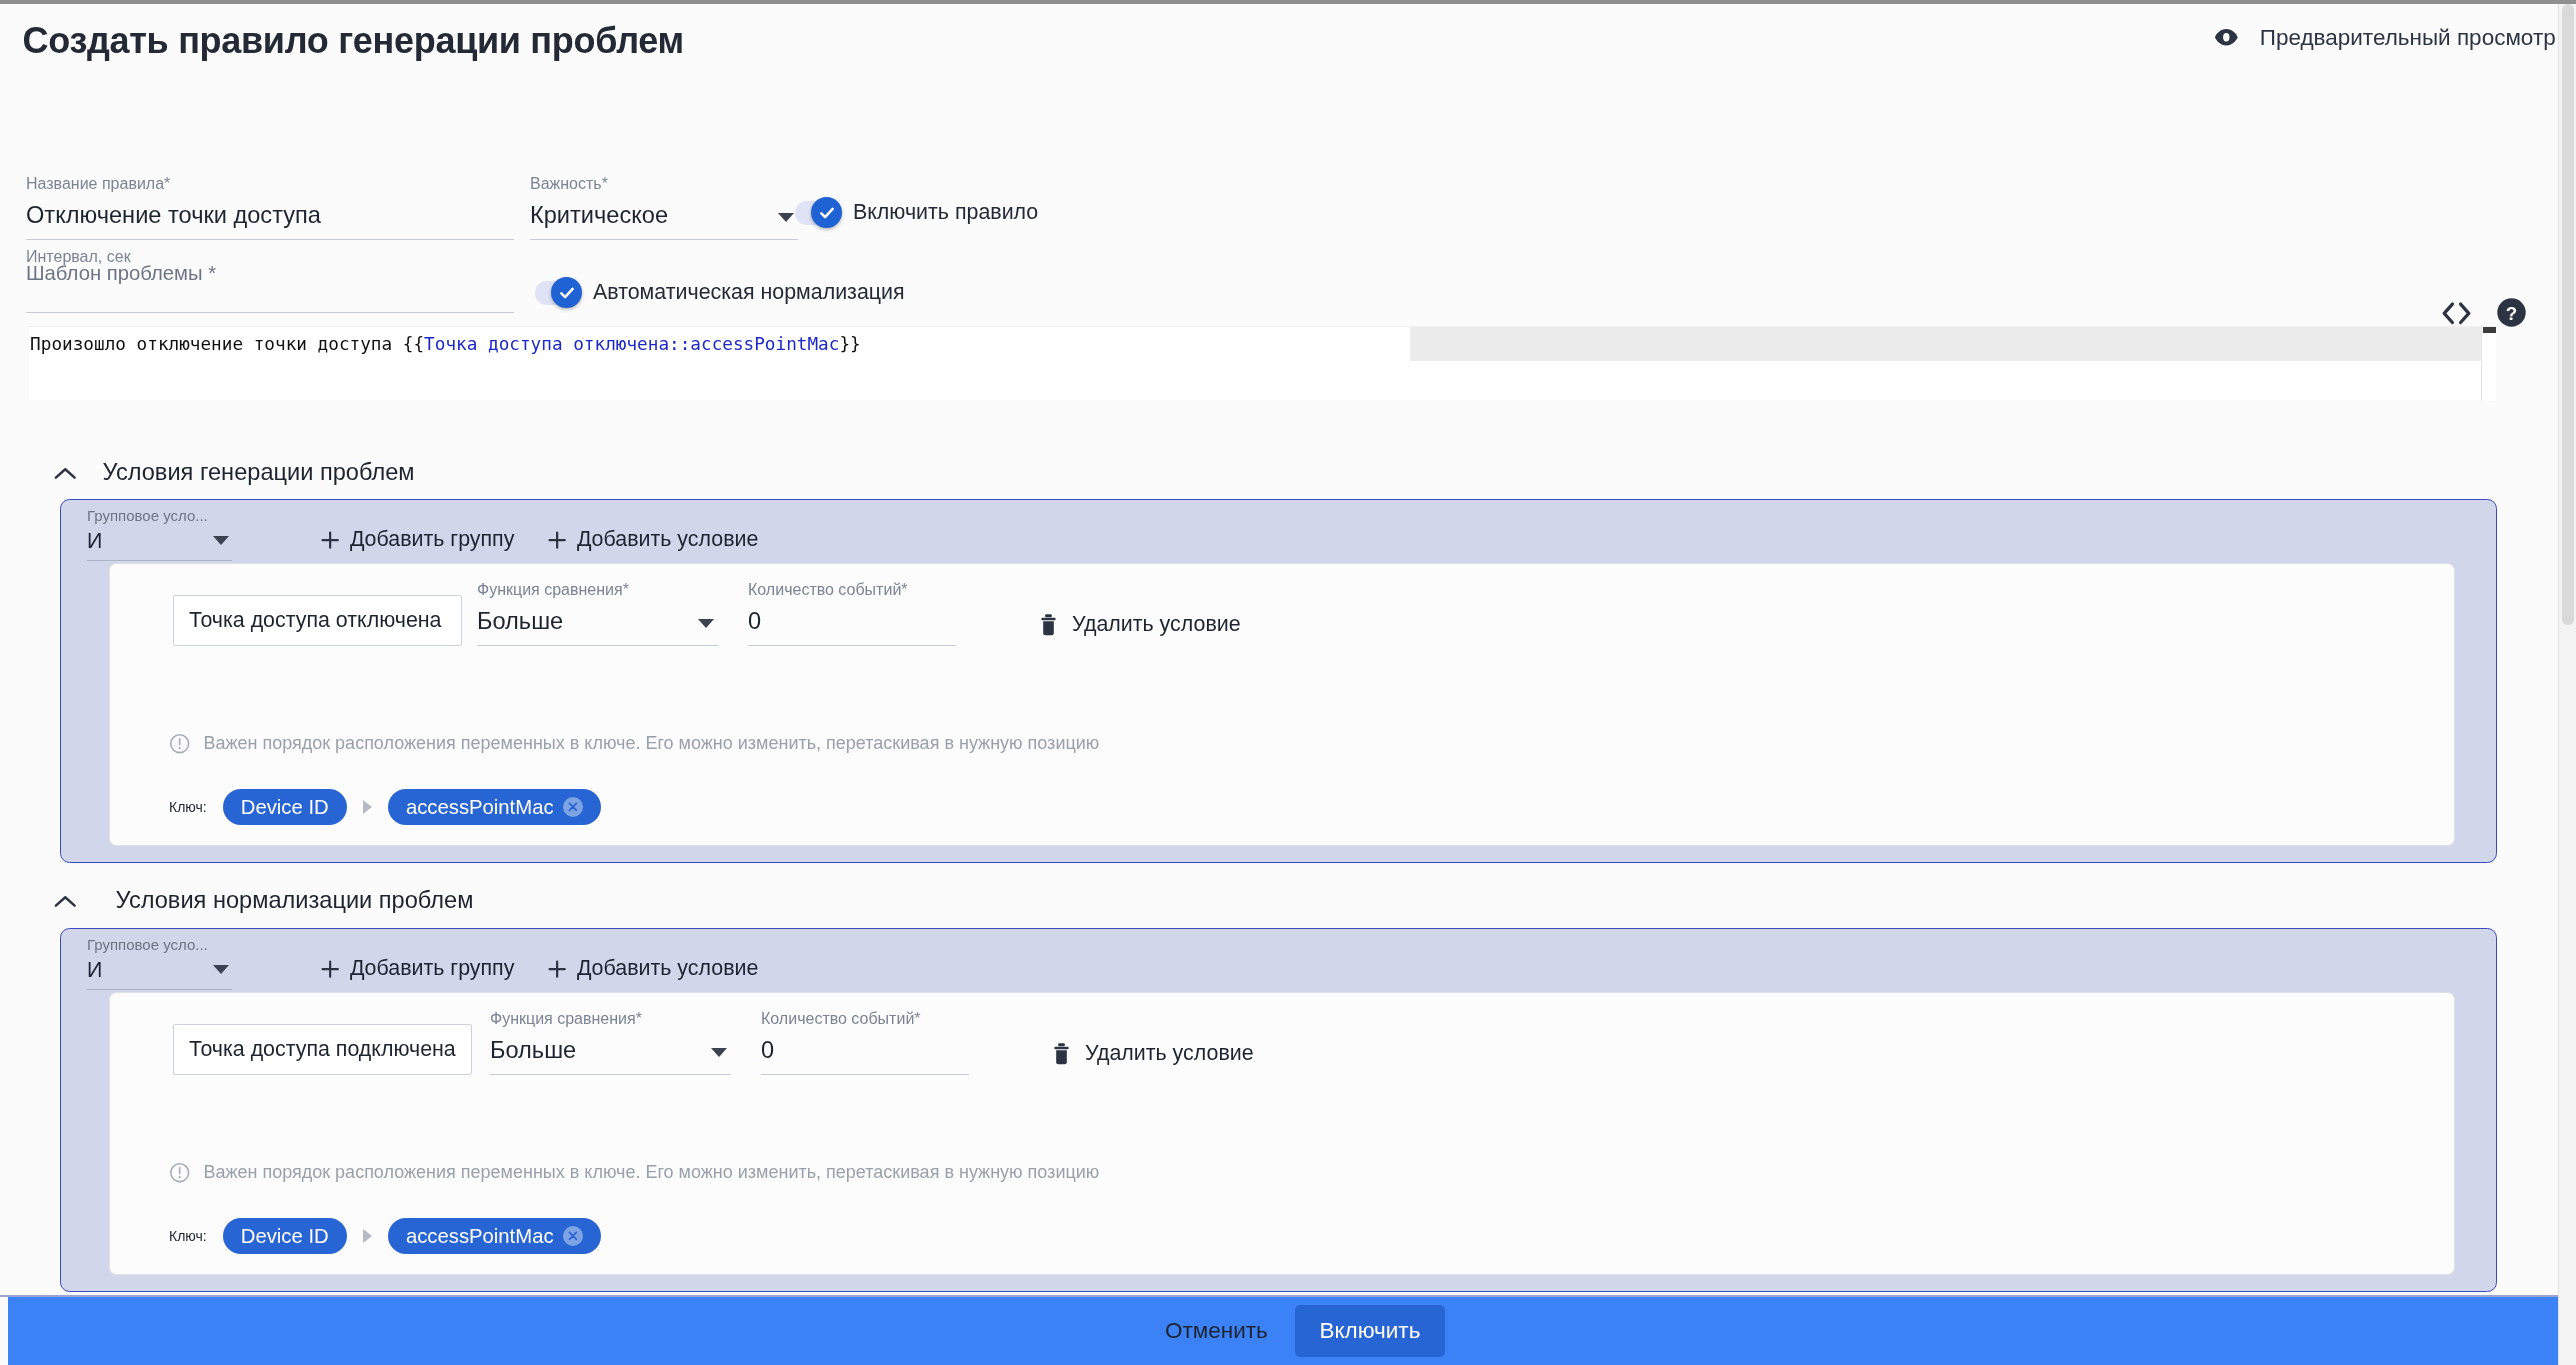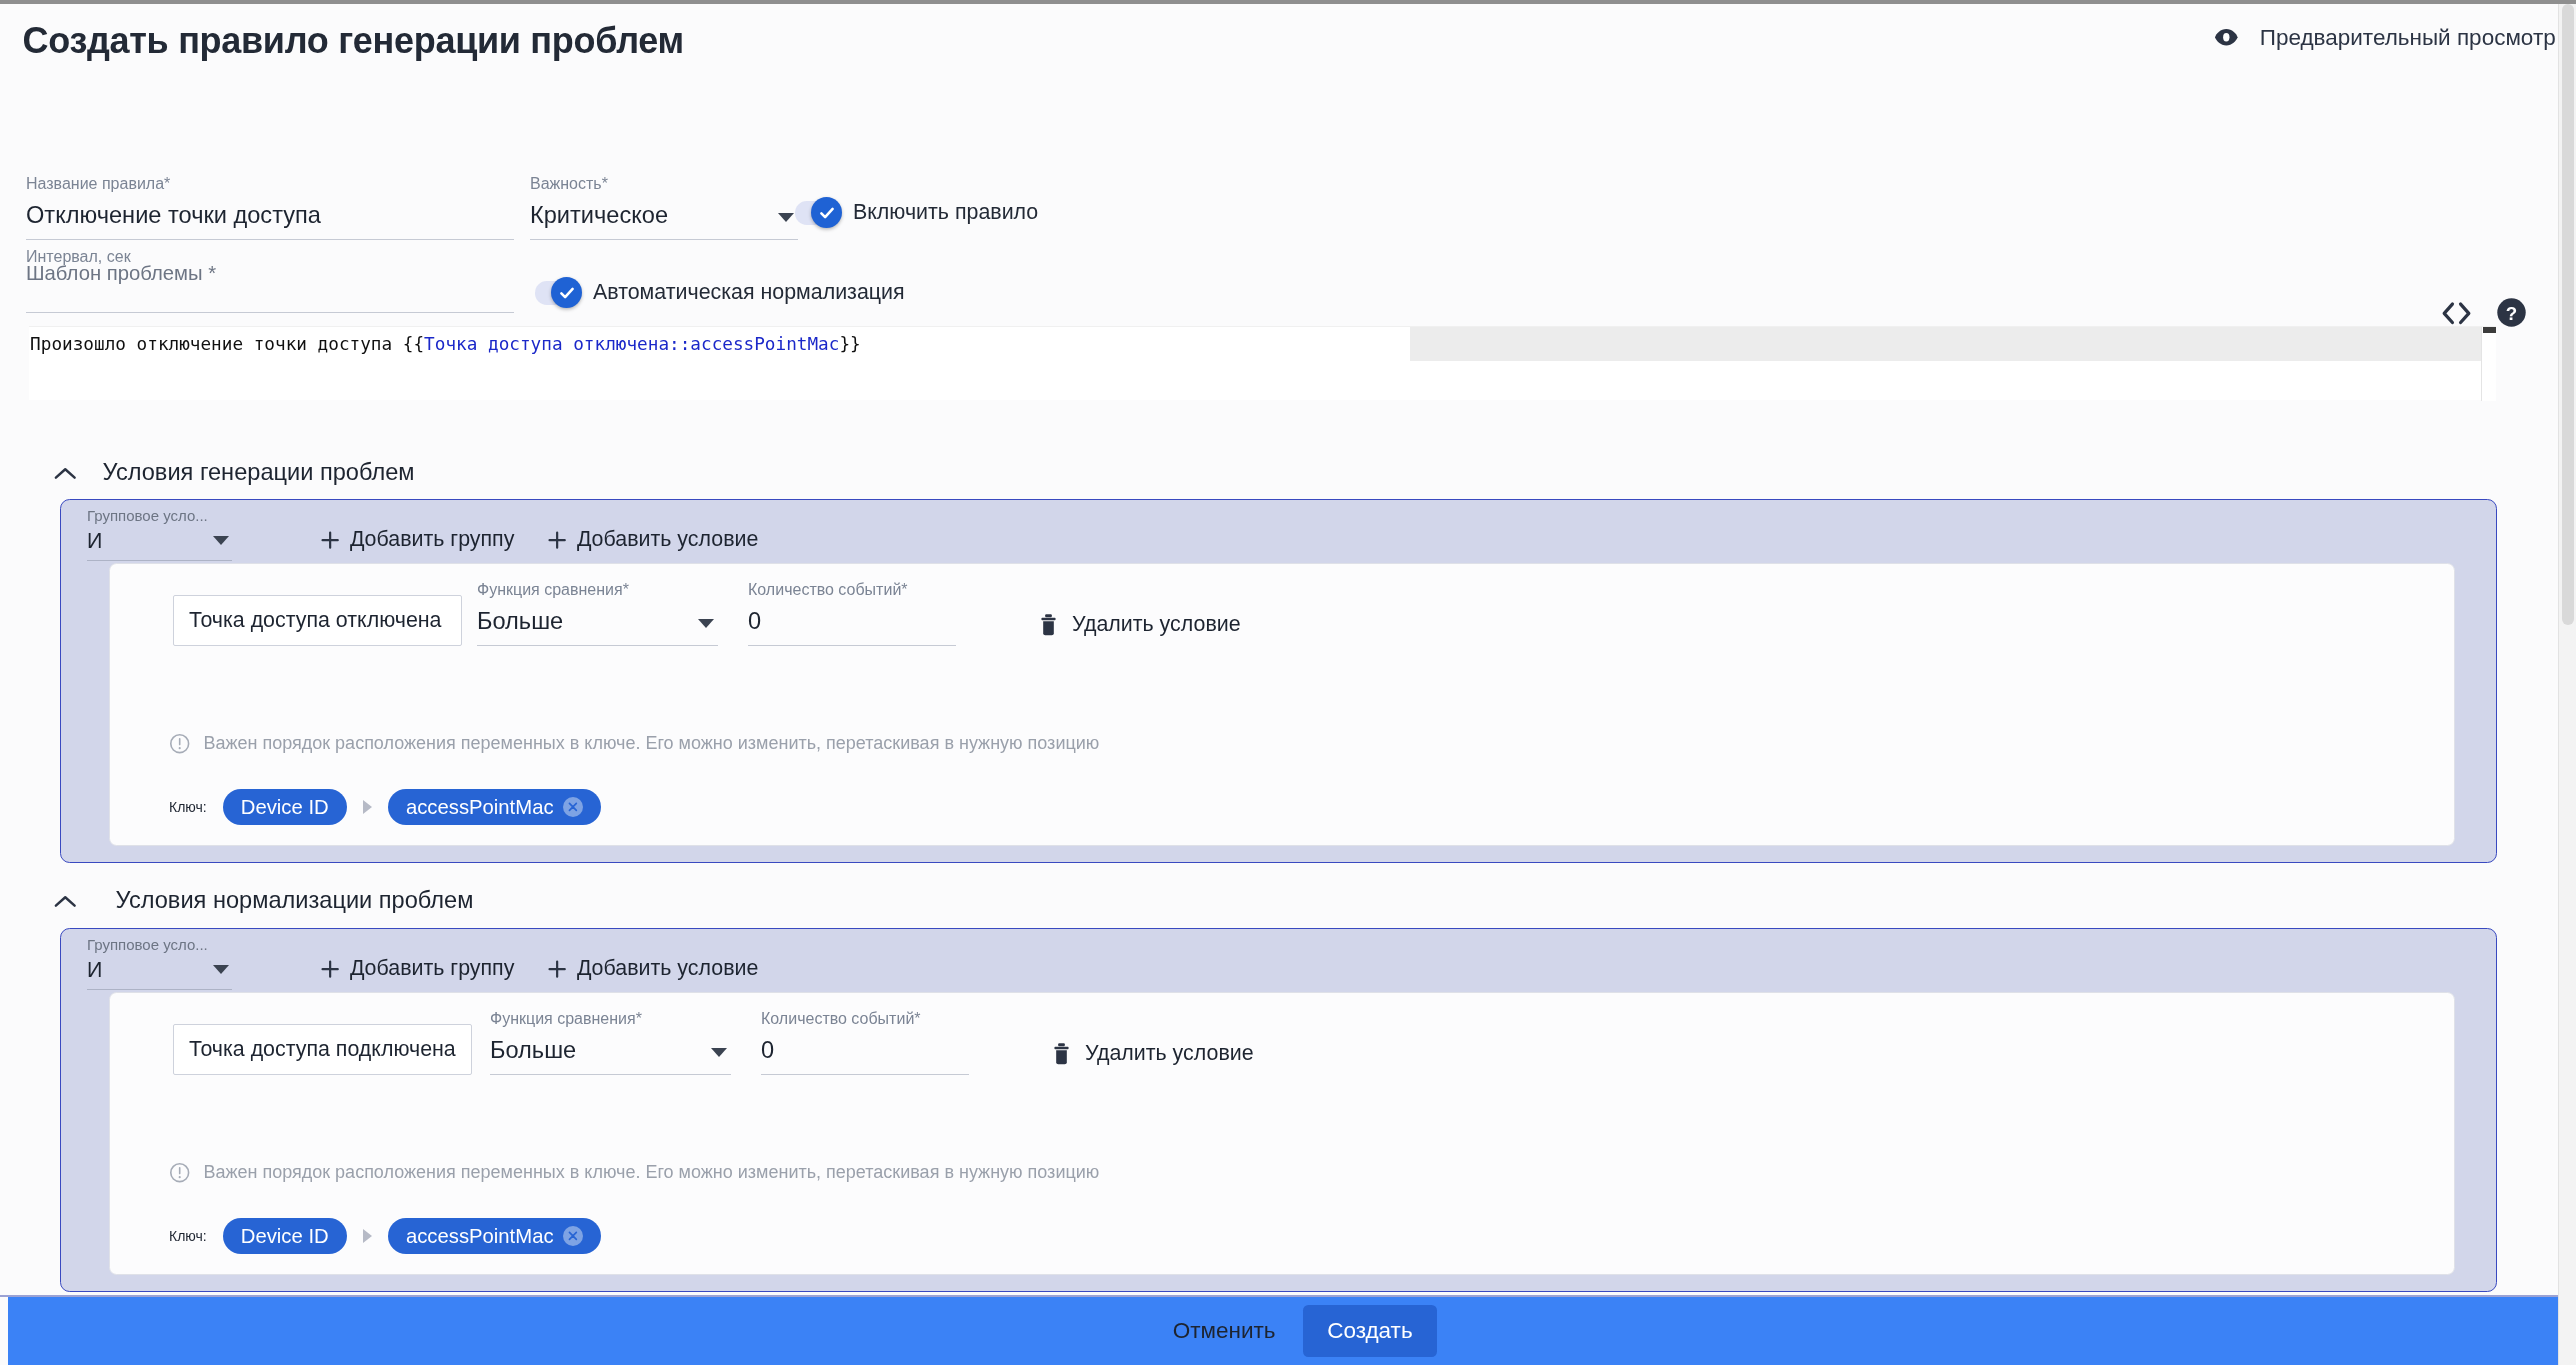--- a/index.html
+++ b/index.html
@@ -617,21 +617,21 @@
             </svg>
           </span>
         </span>
       </div>
     </div>
   </div>
 
   <div class="footer-divider"></div>
   <div class="footer">
     <span class="btn-text">Отменить</span>
-    <button class="btn-primary">Создать</button>
+    <button class="btn-primary">Включить</button>
   </div>
 
   <div class="pagescroll">
     <div class="thumb"></div>
   </div>
 
  </div>
 </div>
 
 

